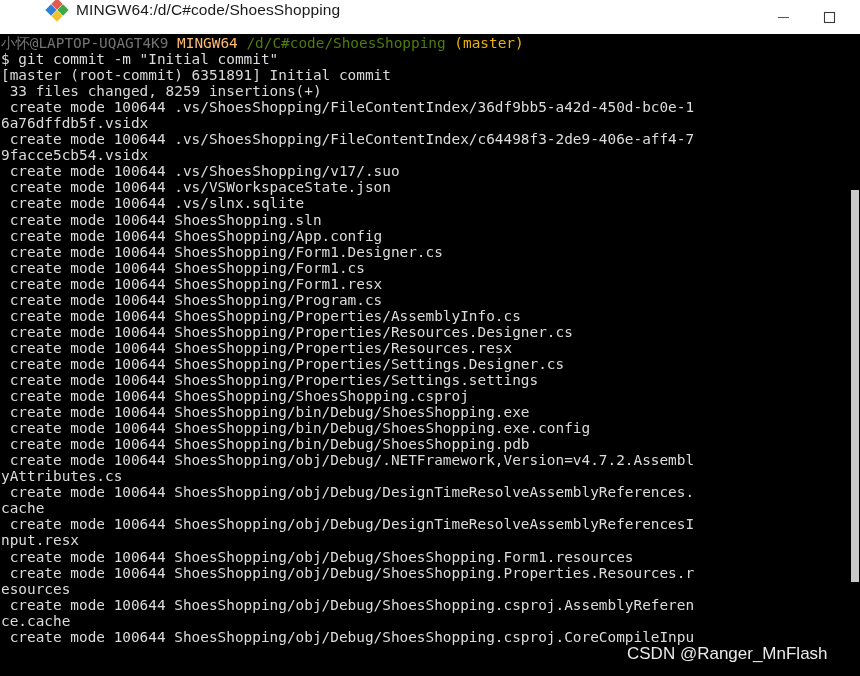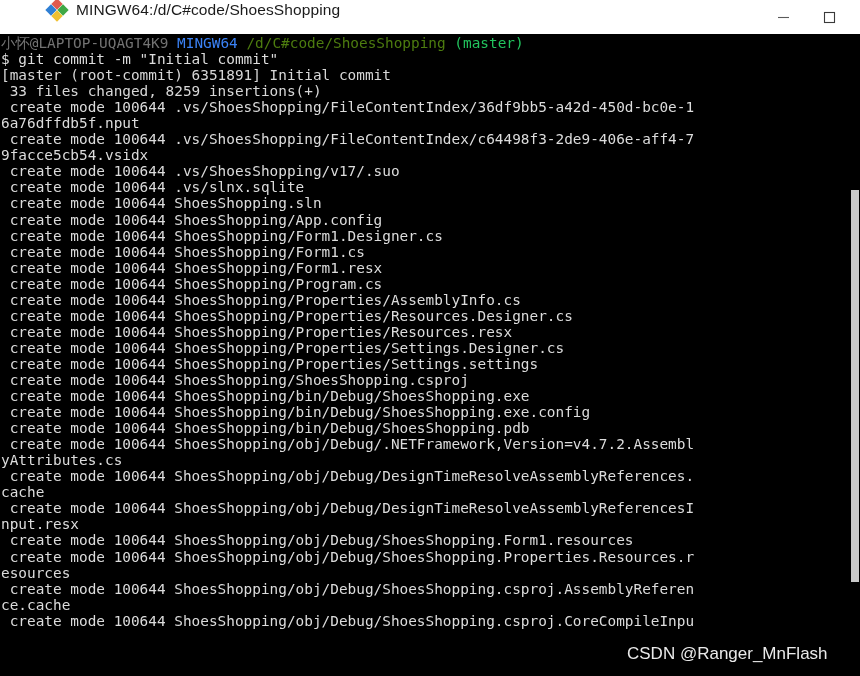--- a/index.html
+++ b/index.html
@@ -111,23 +111,23 @@
     font-family: "DejaVu Sans Mono", "Liberation Mono", monospace;
     font-size: 14.4px;
     line-height: 16.05px;
     height: 16.05px;
     color: #d8d8d8;
     white-space: pre;
     letter-spacing: 0px;
   }
 
   .fg-green   { color: #737373; }
-  .fg-magenta { color: #3b82f6; }
+  .fg-magenta { color: #fdba74; }
   .fg-yellow  { color: #4d7c0f; }
-  .fg-cyan    { color: #22c55e; }
+  .fg-cyan    { color: #eab308; }
   .fg-white   { color: #dcdcdc; }
 
   
   .scrollbar-track {
     position: absolute;
     top: 34px;
     right: 0;
     width: 9px;
     height: 642px;
     background: #000000;
@@ -193,24 +193,25 @@
       <div class="line"><span class="fg-green">小怀@LAPTOP-UQAGT4K9</span><span class="fg-white"> </span><span class="fg-magenta">MINGW64</span><span class="fg-white"> </span><span class="fg-yellow">/d/C#code/ShoesShopping</span><span class="fg-white"> </span><span class="fg-cyan">(master)</span></div>
 
       <div class="line"><span class="fg-white">$ </span><span class="fg-white">git commit -m "Initial commit"</span></div>
 
       <div class="line">[master (root-commit) 6351891] Initial commit</div>
 
       <div class="line"> 33 files changed, 8259 insertions(+)</div>
 
       <div id="output-lines">
           <div class="line fg-white"> create mode 100644 .vs/ShoesShopping/FileContentIndex/36df9bb5-a42d-450d-bc0e-1</div>
-          <div class="line fg-white">6a76dffdb5f.nput</div>
+          <div class="line fg-white">6a76dffdb5f.vsidx</div>
           <div class="line fg-white"> create mode 100644 .vs/ShoesShopping/FileContentIndex/c64498f3-2de9-406e-aff4-7</div>
           <div class="line fg-white">9facce5cb54.vsidx</div>
           <div class="line fg-white"> create mode 100644 .vs/ShoesShopping/v17/.suo</div>
+          <div class="line fg-white"> create mode 100644 .vs/VSWorkspaceState.json</div>
           <div class="line fg-white"> create mode 100644 .vs/slnx.sqlite</div>
           <div class="line fg-white"> create mode 100644 ShoesShopping.sln</div>
           <div class="line fg-white"> create mode 100644 ShoesShopping/App.config</div>
           <div class="line fg-white"> create mode 100644 ShoesShopping/Form1.Designer.cs</div>
           <div class="line fg-white"> create mode 100644 ShoesShopping/Form1.cs</div>
           <div class="line fg-white"> create mode 100644 ShoesShopping/Form1.resx</div>
           <div class="line fg-white"> create mode 100644 ShoesShopping/Program.cs</div>
           <div class="line fg-white"> create mode 100644 ShoesShopping/Properties/AssemblyInfo.cs</div>
           <div class="line fg-white"> create mode 100644 ShoesShopping/Properties/Resources.Designer.cs</div>
           <div class="line fg-white"> create mode 100644 ShoesShopping/Properties/Resources.resx</div>

